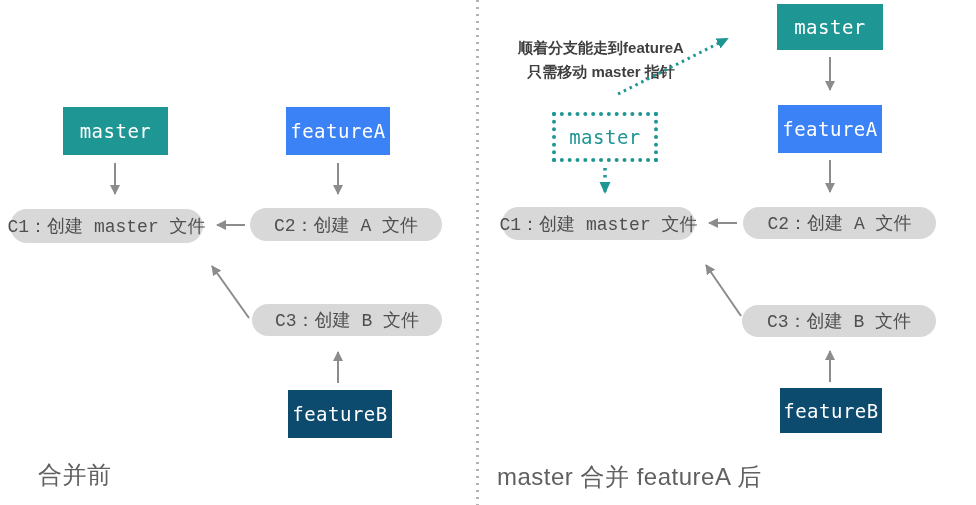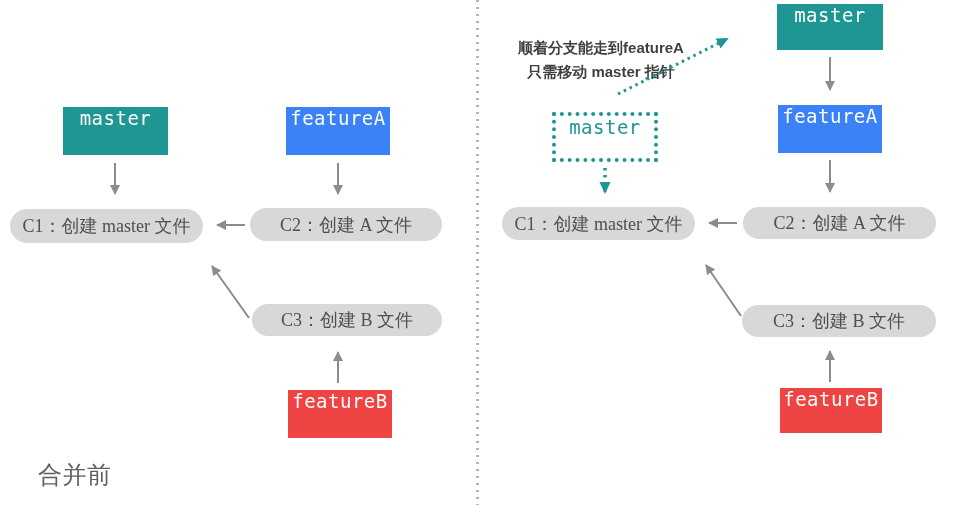--- a/index.html
+++ b/index.html
@@ -11,39 +11,39 @@
     font-family:"Liberation Sans",sans-serif;
   }
   
   .divider{
     position:absolute;left:476px;top:0;width:3px;height:505px;
     background-image:repeating-linear-gradient(to bottom,#b3b3b3 0 2.5px,transparent 2.5px 7px);
   }
   
   .branch{
     position:absolute;
-    display:flex;align-items:flex-start;justify-content:center;
+    display:flex;align-items:center;justify-content:center;
     color:#ffffff;
     font-family:"DejaVu Sans Mono",monospace;
     font-size:19px;letter-spacing:.5px;
   }
   .branch.teal{background:#1e9694;}
   .branch.magenta{background:#3b82f6;}
-  .branch.purple{background:#ef4444;}
+  .branch.purple{background:#0c4a6e;}
   .branch.dashed{
     background:#ffffff;color:#1e9694;
     border:4px dotted #1e9694;
   }
   
   .pill{
     position:absolute;
     display:flex;align-items:center;justify-content:center;
     background:#d8d8d8;border-radius:17px;
     color:#4f4f4f;
-    font-family:Liberation Serif, serif;
+    font-family:Liberation Mono, monospace;
     font-size:18px;white-space:nowrap;
   }
   .caption{
     position:absolute;
     color:#606060;font-size:24px;letter-spacing:.5px;
     white-space:nowrap;
   }
   .annotation{
     position:absolute;left:505px;top:36px;width:192px;
     text-align:center;
@@ -109,20 +109,21 @@
   </div>
 
   <div class="pill" style="left:742px;top:305px;width:194px;height:32px;">
     <span>C3：创建 B 文件</span>
   </div>
 
   <div class="branch purple" style="left:780px;top:388px;width:102px;height:45px;">
     <span>featureB</span>
   </div>
 
+  <div class="caption" style="left:497px;top:461px;">master 合并 featureA 后</div>
 
   <div class="divider"></div>
 
   <svg class="arrows" width="976" height="505" viewBox="0 0 976 505">
     <defs>
       <marker id="gray-head" markerUnits="userSpaceOnUse" markerWidth="12" markerHeight="12" refX="9" refY="5" orient="auto">
         <path d="M0,0 L10,5 L0,10 Z" fill="#8c8c8c"></path>
       </marker>
       <marker id="teal-head" markerUnits="userSpaceOnUse" markerWidth="14" markerHeight="14" refX="10" refY="5.5" orient="auto">
         <path d="M0,0 L12,5.5 L0,11 Z" fill="#1e9694"></path>

